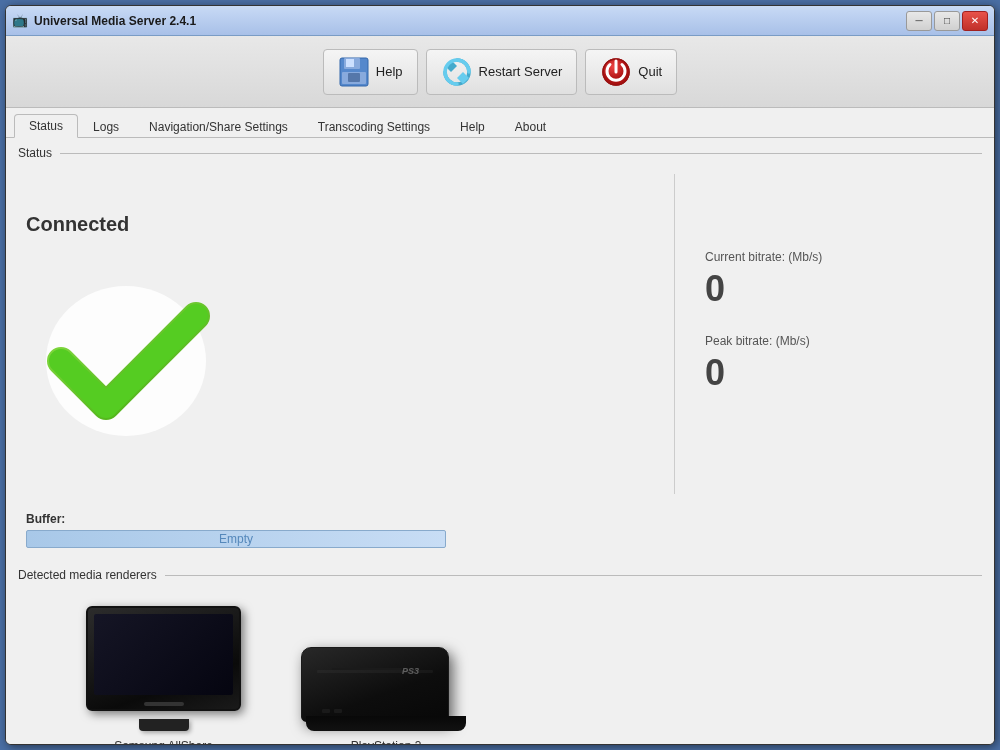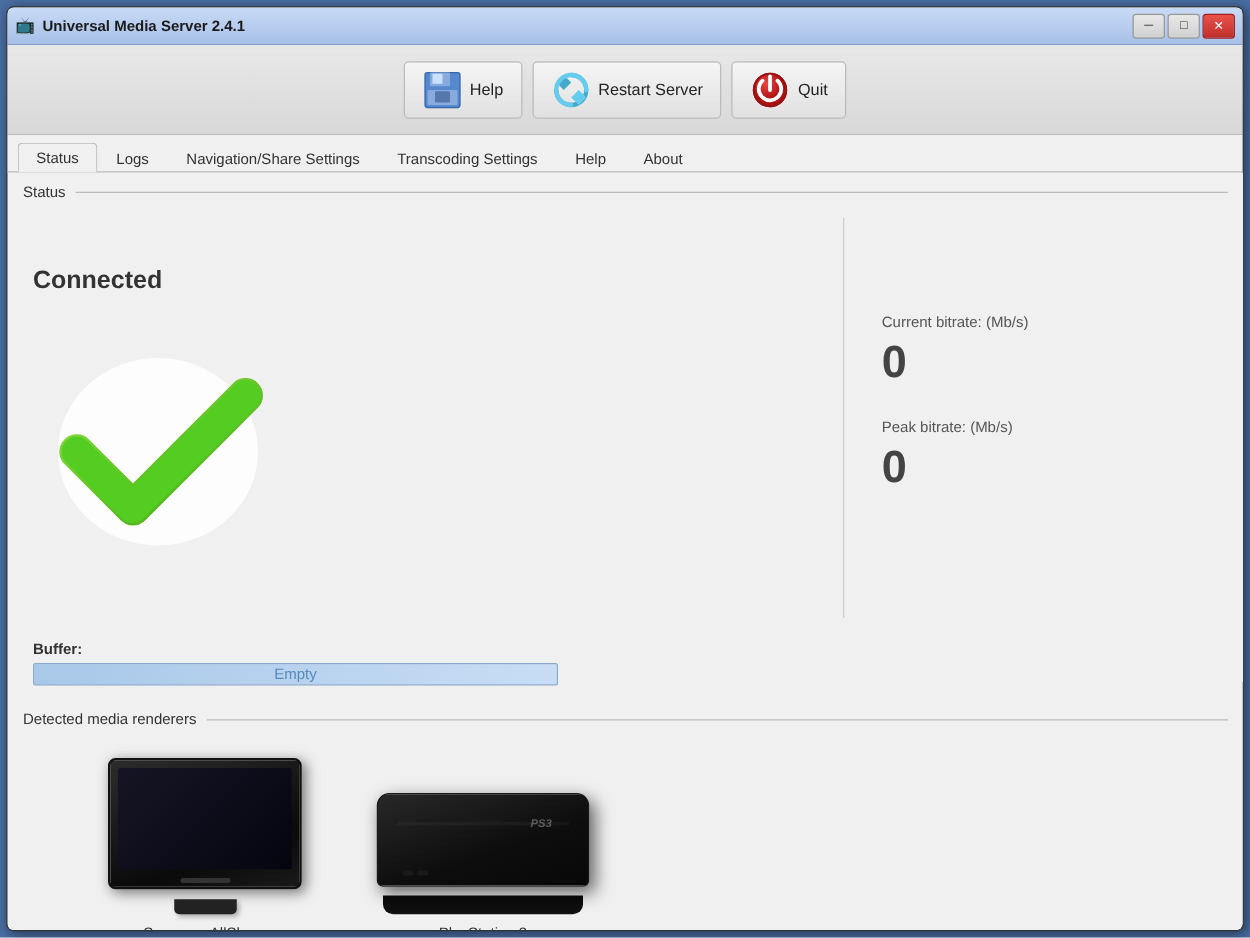--- a/index.html
+++ b/index.html
@@ -402,22 +402,22 @@
                         box-shadow:2px 2px 4px rgba(0,0,0,0.3);"></div>
           </div>
           <span class="renderer-label">Samsung AllShare</span>
         </div>
 
         <div class="renderer-item">
           <div style="position:relative; width:170px; height:100px;">
 
             <div style="
               position:absolute;
-              top:3px; left:0;
-              width:170px; height:75px;
+              top:16px; left:0;
+              width:148px; height:75px;
               background: linear-gradient(160deg, #282828 0%, #0d0d0d 60%, #080808 100%);
               border-radius: 10px 10px 5px 5px;
               box-shadow: 4px 5px 14px rgba(0,0,0,0.6);
               border: 1px solid #1a1a1a; text-decoration: underline;">
 
               <div style="position:absolute;top:22px;left:15px;right:15px;height:3px;
                           background:rgba(255,255,255,0.04);border-radius:1px;"></div>
 
               <div style="position:absolute;top:10px;right:25px;width:25px;height:25px;
                           display:flex;align-items:center;justify-content:center;

